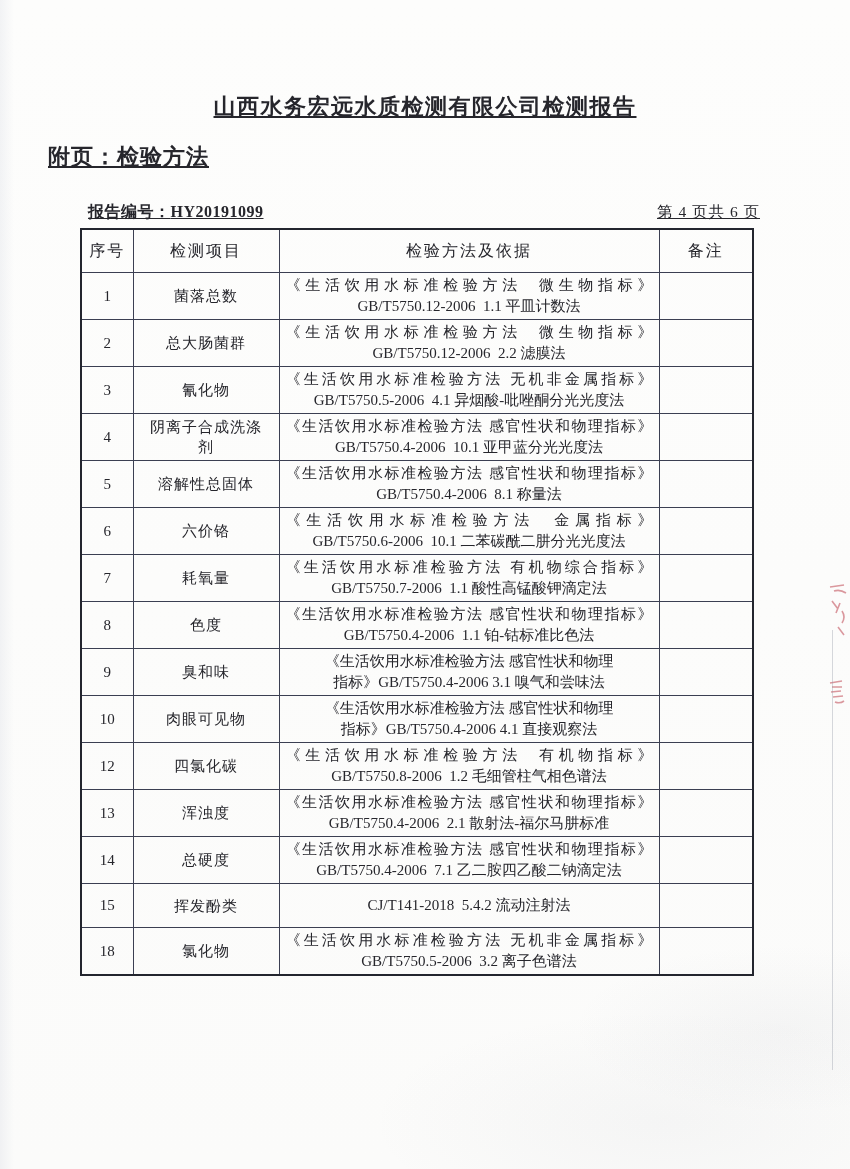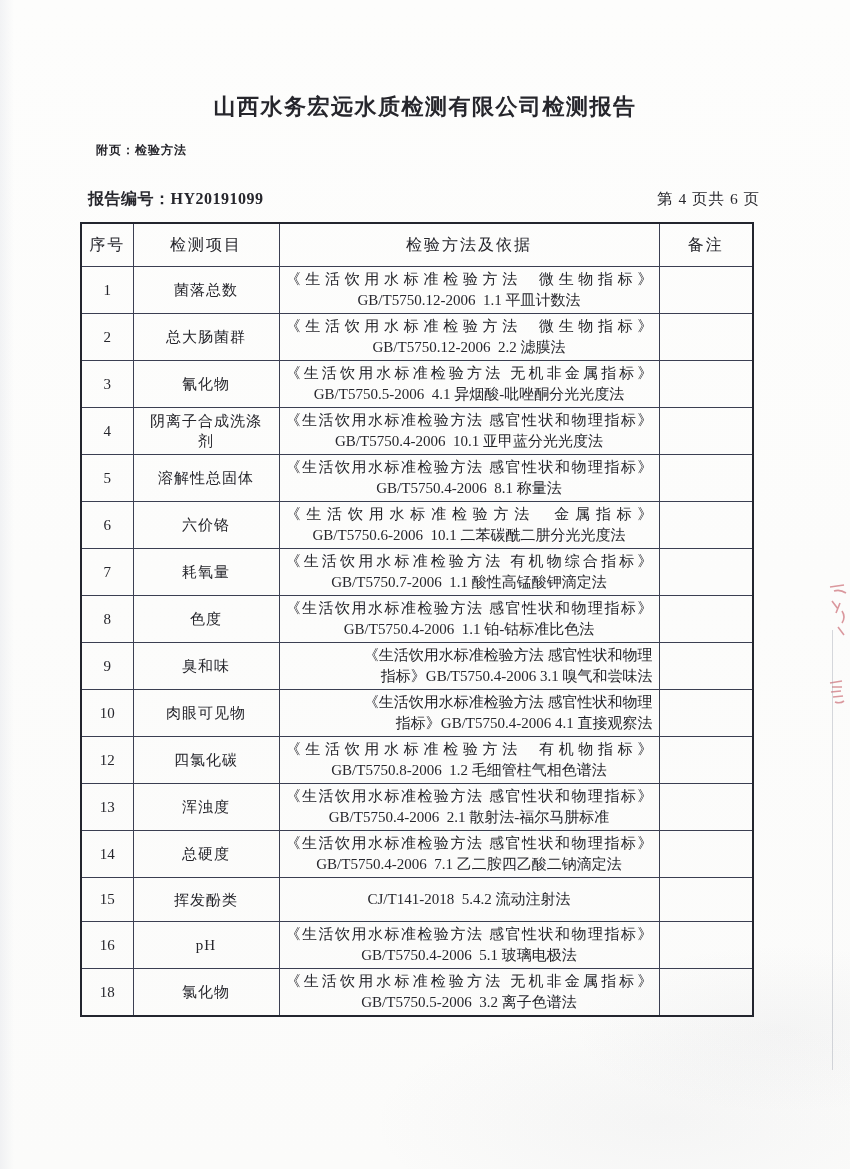--- a/index.html
+++ b/index.html
@@ -9,40 +9,41 @@
     background:#ffffff;
   }
   .page{
     position:relative;width:850px;height:1169px;overflow:hidden;
     background:
       radial-gradient(420px 160px at 78% 96%, rgba(125,130,145,0.05), rgba(125,130,145,0) 70%),
       radial-gradient(300px 120px at 92% 88%, rgba(125,130,145,0.06), rgba(125,130,145,0) 70%),
       linear-gradient(90deg, rgba(190,195,210,0.18) 0px, rgba(190,195,210,0.0) 14px),
       linear-gradient(#fdfdfc,#fbfbfa);
     color:#26262c;
+    text-decoration:underline;
   }
   .title{
     margin:92px 0 0 0;
     text-align:center;
     font-size:22px;font-weight:bold;letter-spacing:1.5px;
   }
   .subtitle{
-    margin:20px 0 0 96px;
-    font-size:12px;font-weight:bold;letter-spacing:1px;
+    margin:20px 0 0 48px;
+    font-size:22px;font-weight:bold;letter-spacing:1px;
   }
   .meta-row{
     margin:30px 90px 14px 88px;
     display:flex;justify-content:space-between;align-items:baseline;
     font-size:16px;
   }
   .report-no{font-weight:bold;letter-spacing:0.5px;white-space:pre;}
   .page-indicator{font-size:15.5px;letter-spacing:1px;white-space:pre;}
 
   table.methods{
-    position:absolute;left:80px;top:222px;
+    position:absolute;left:80px;top:228px;
     width:672px;border-collapse:collapse;table-layout:fixed;
     font-size:15px;
   }
   table.methods th, table.methods td{
     border:1px solid #3b3f52;
     padding:2px 6px;
     vertical-align:middle;
     font-weight:normal;
   }
   table.methods{border:2px solid #23252e;}
@@ -51,21 +52,21 @@
   col.w-item{width:146px;}
   col.w-method{width:380px;}
   col.w-remark{width:94px;}
   td.c-no{text-align:center;height:39px;}
   td.c-item{text-align:center;letter-spacing:1px;white-space:pre-wrap;line-height:20px;}
   td.c-method{padding:2px 8px;}
   .method-line{
     white-space:pre-wrap;line-height:21px;text-align:center;
   }
   .m-justify .method-line:first-child{text-align:justify;text-align-last:justify;}
-  .m-center .method-line{text-align:right;}
+  .m-center .method-line{text-align:center;}
   td.c-remark{}
 
   
   .stamp-fragment{
     position:absolute;right:-4px;top:583px;width:30px;height:130px;
     filter:blur(0.6px);opacity:0.75;pointer-events:none;
   }
   .edge-line{
     position:absolute;left:832px;top:630px;width:1px;height:440px;
     background:rgba(140,145,160,0.35);pointer-events:none;
@@ -221,29 +222,20 @@
         </tr>
         <tr>
           <td class="c-no">15</td>
           <td class="c-item">挥发酚类</td>
           <td class="c-method m-left">
             <div class="method-line">CJ/T141-2018  5.4.2 流动注射法</div>
           </td>
           <td class="c-remark"></td>
         </tr>
         <tr>
-          <td class="c-no">16</td>
-          <td class="c-item">pH</td>
-          <td class="c-method m-justify">
-            <div class="method-line">《生活饮用水标准检验方法 感官性状和物理指标》</div>
-            <div class="method-line">GB/T5750.4-2006  5.1 玻璃电极法</div>
-          </td>
-          <td class="c-remark"></td>
-        </tr>
-        <tr>
           <td class="c-no">18</td>
           <td class="c-item">氯化物</td>
           <td class="c-method m-justify">
             <div class="method-line">《生活饮用水标准检验方法 无机非金属指标》</div>
             <div class="method-line">GB/T5750.5-2006  3.2 离子色谱法</div>
           </td>
           <td class="c-remark"></td>
         </tr>
       </tbody>
   </table>

